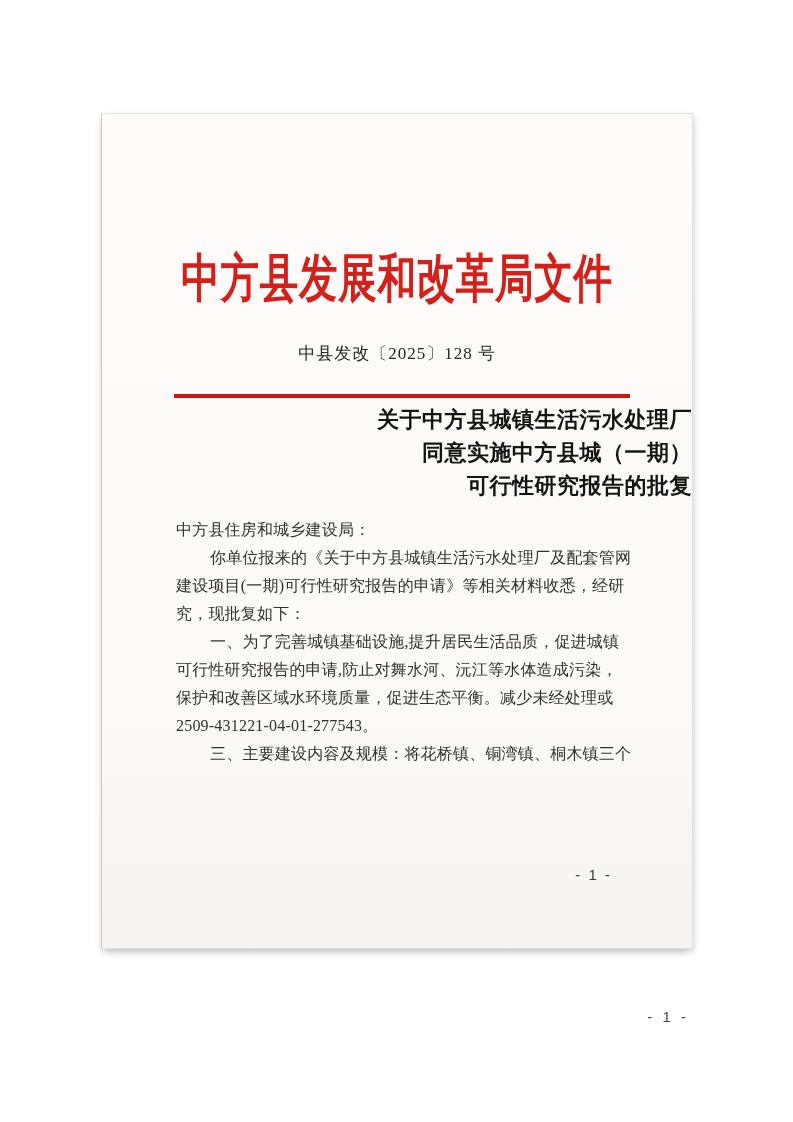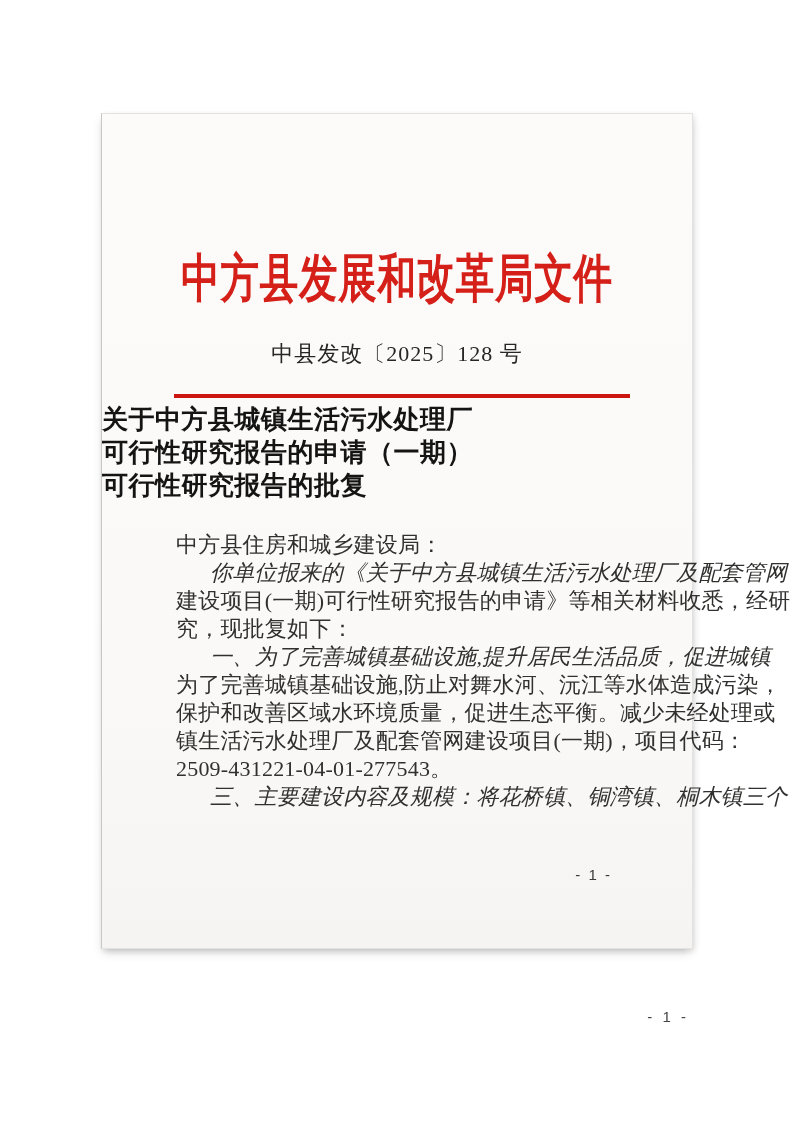--- a/index.html
+++ b/index.html
@@ -42,57 +42,57 @@
     transform-origin: 50% 50%;
     white-space: nowrap;
     letter-spacing: 1px;
   }
   .doc-number {
     position: absolute;
     top: 228px;
     left: 0;
     width: 100%;
     text-align: center;
-    font-size: 22px;
+    font-size: 17px;
     line-height: 24px;
     color: #262626;
     letter-spacing: 1px;
   }
   .red-rule {
     position: absolute;
     top: 280px;
     left: 72px;
     width: 456px;
     height: 4px;
     background: #cd1612;
   }
   .doc-title {
     position: absolute;
     top: 289px;
     left: 0;
     width: 100%;
-    text-align: left;
+    text-align: right;
     font-weight: bold;
-    font-size: 26px;
+    font-size: 22px;
     line-height: 33px;
     color: #141414;
     letter-spacing: 0.5px;
   }
   .body-text {
     position: absolute;
-    top: 417px;
+    top: 402px;
     left: 74px;
     width: 482px;
-    font-size: 22px;
+    font-size: 16px;
     line-height: 28px;
     color: #30302f;
     letter-spacing: 0.2px;
   }
   .body-line { white-space: nowrap; }
-  .body-line.indent { padding-left: 34px; font-style: italic; }
+  .body-line.indent { padding-left: 34px; }
   .page-num-inner {
     position: absolute;
     top: 752px;
     right: 80px;
     font-size: 15px;
     letter-spacing: 2px;
     color: #3a3a3a;
     font-family: "Liberation Sans", "DejaVu Sans", sans-serif;
   }
   .page-num-outer {
@@ -113,33 +113,32 @@
   <div class="sheet">
 
     <div class="agency-header">中方县发展和改革局文件</div>
 
     <div class="doc-number">中县发改〔2025〕128 号</div>
 
     <div class="red-rule"></div>
 
     <div class="doc-title">
       <div>关于中方县城镇生活污水处理厂</div>
-      <div>可行性研究报告的申请（一期）</div>
+      <div>同意实施中方县城（一期）</div>
       <div>可行性研究报告的批复</div>
     </div>
 
     <div class="body-text">
       <div class="body-line">中方县住房和城乡建设局：</div>
       <div class="body-line indent">你单位报来的《关于中方县城镇生活污水处理厂及配套管网</div>
       <div class="body-line">建设项目(一期)可行性研究报告的申请》等相关材料收悉，经研</div>
       <div class="body-line">究，现批复如下：</div>
       <div class="body-line indent">一、为了完善城镇基础设施,提升居民生活品质，促进城镇</div>
-      <div class="body-line">为了完善城镇基础设施,防止对舞水河、沅江等水体造成污染，</div>
+      <div class="body-line">可行性研究报告的申请,防止对舞水河、沅江等水体造成污染，</div>
       <div class="body-line">保护和改善区域水环境质量，促进生态平衡。减少未经处理或</div>
-      <div class="body-line">镇生活污水处理厂及配套管网建设项目(一期)，项目代码：</div>
       <div class="body-line">2509-431221-04-01-277543。</div>
       <div class="body-line indent">三、主要建设内容及规模：将花桥镇、铜湾镇、桐木镇三个</div>
     </div>
 
     <div class="page-num-inner">- 1 -</div>
   </div>
 
   <div class="page-num-outer">- 1 -</div>
 </div>
 

